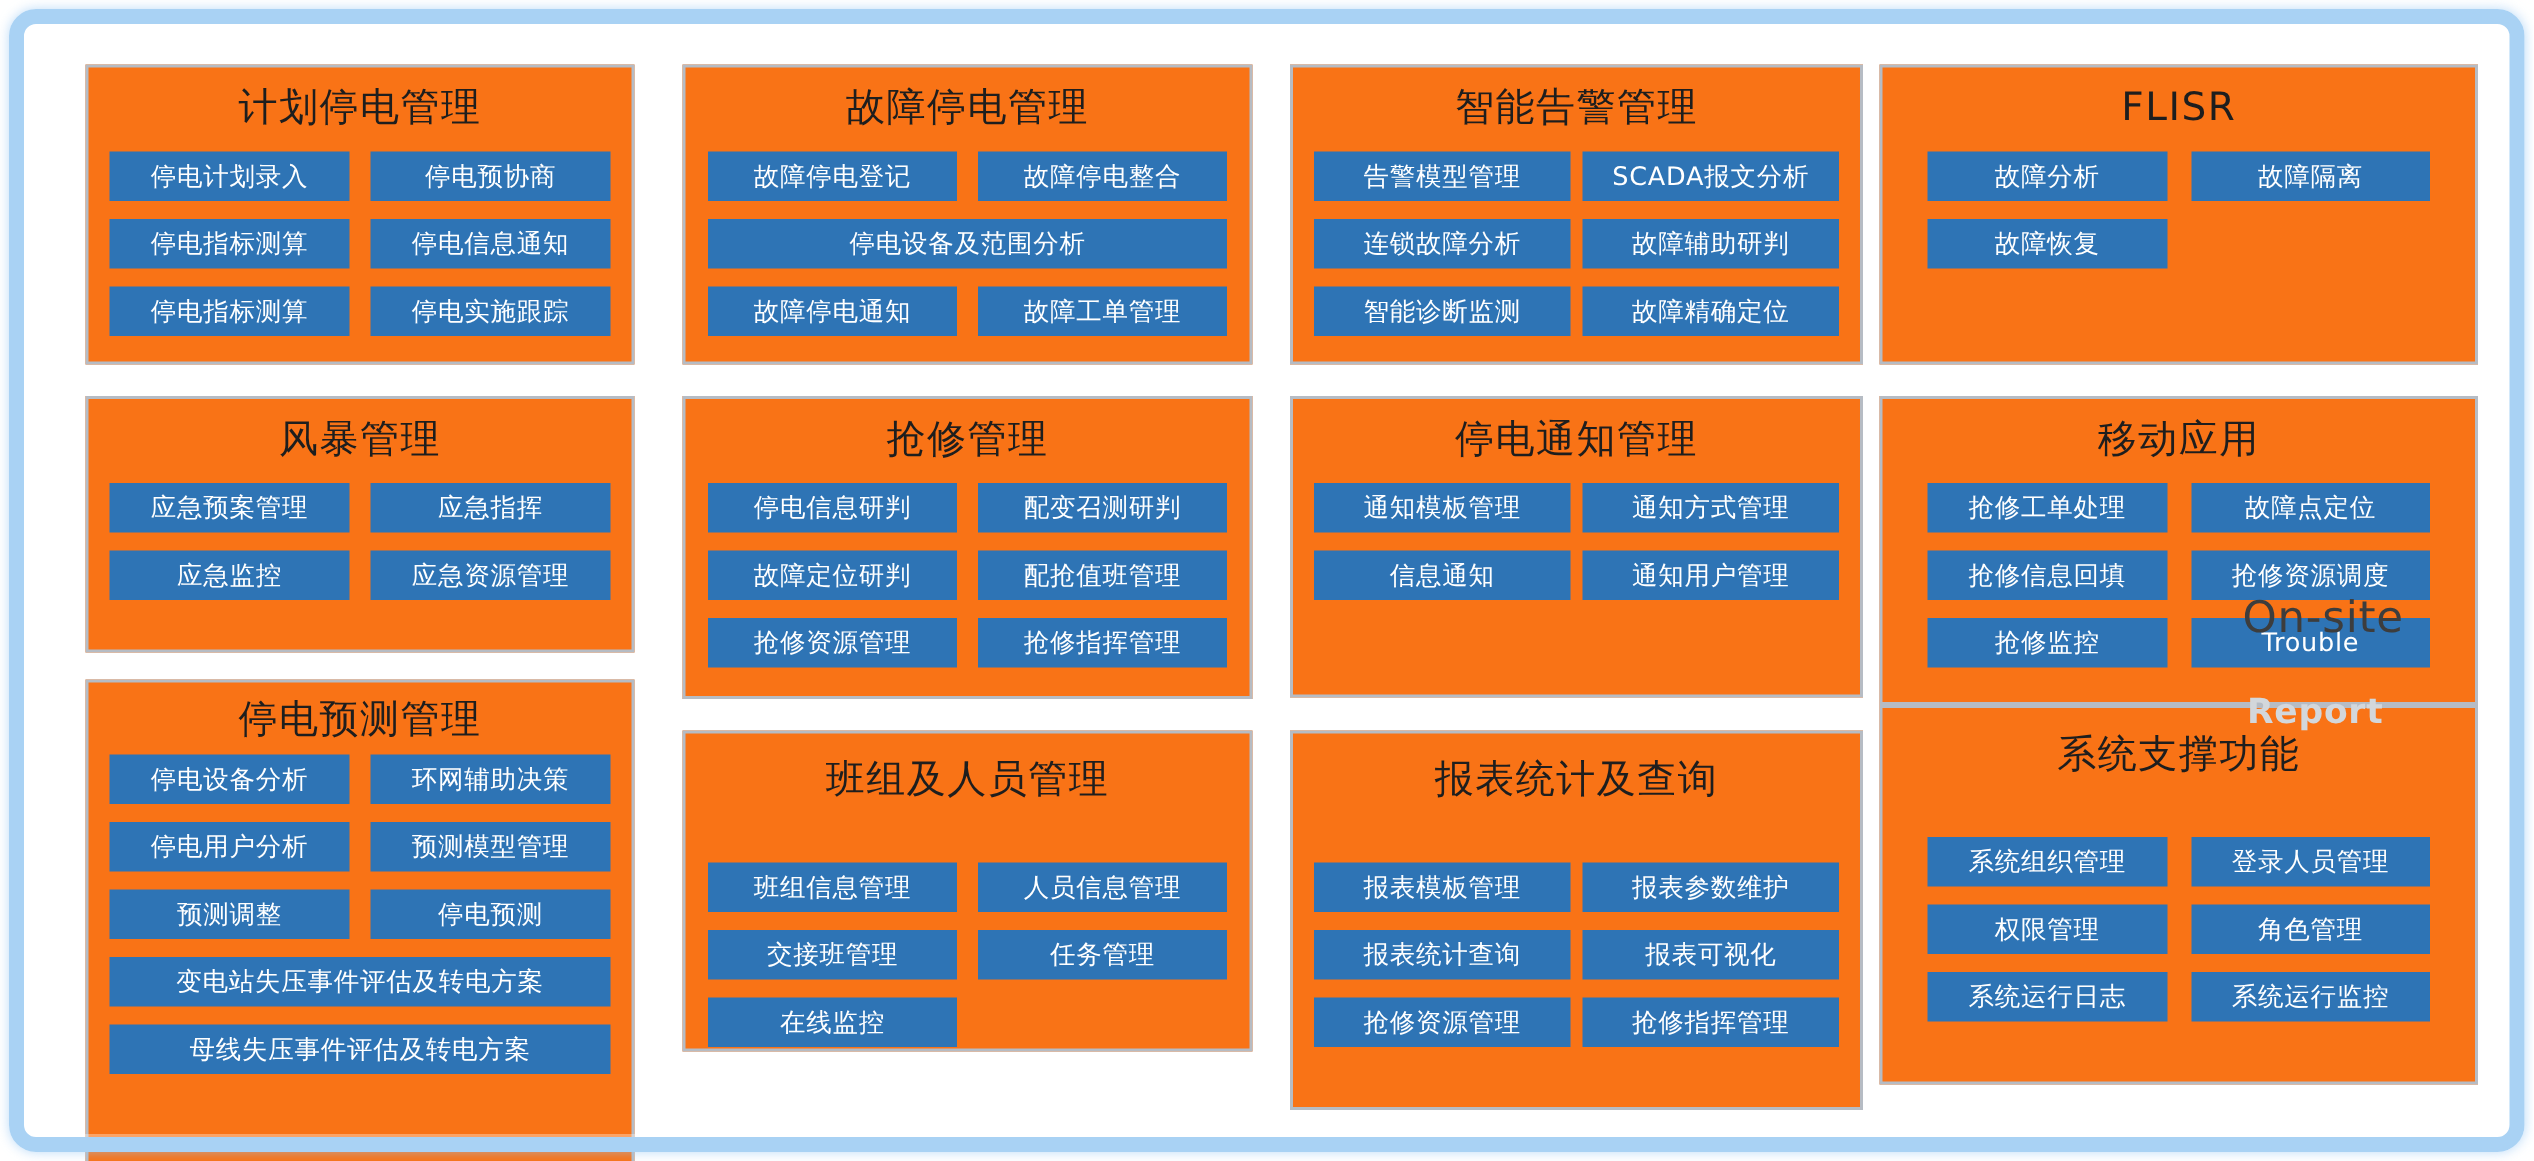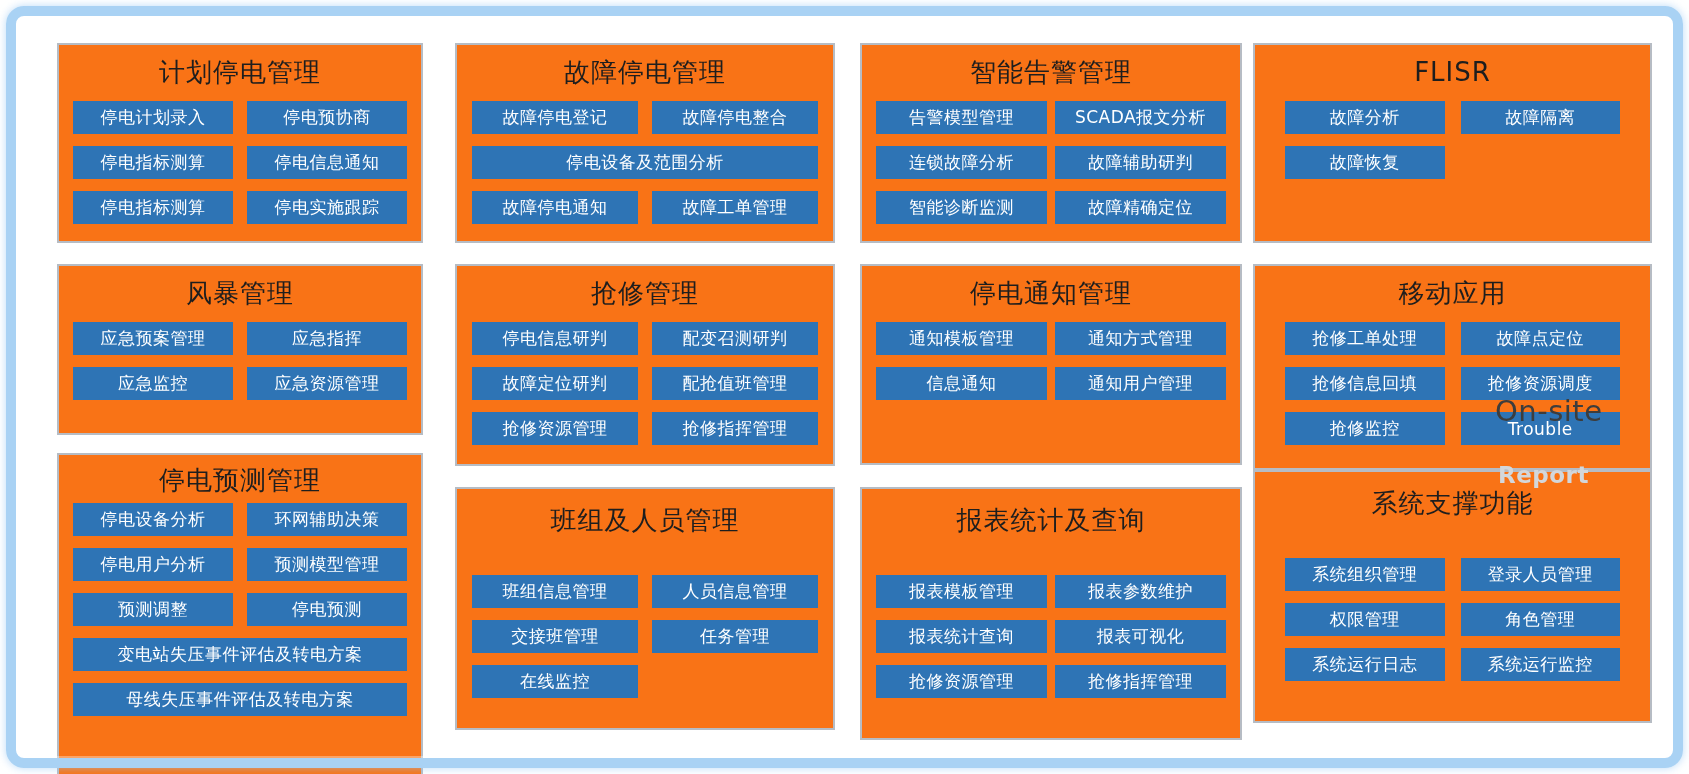--- a/index.html
+++ b/index.html
@@ -115,21 +115,21 @@
       <div class="grid">
         <div class="btn">停电信息研判</div>
         <div class="btn">配变召测研判</div>
         <div class="btn">故障定位研判</div>
         <div class="btn">配抢值班管理</div>
         <div class="btn">抢修资源管理</div>
         <div class="btn">抢修指挥管理</div>
       </div>
     </section>
 
-    <section class="panel spaced" style="height:243px">
+    <section class="panel spaced" style="height:214px">
       <h2>班组及人员管理</h2>
       <div class="grid">
         <div class="btn">班组信息管理</div>
         <div class="btn">人员信息管理</div>
         <div class="btn">交接班管理</div>
         <div class="btn">任务管理</div>
         <div class="btn">在线监控</div>
       </div>
     </section>
   </div>

